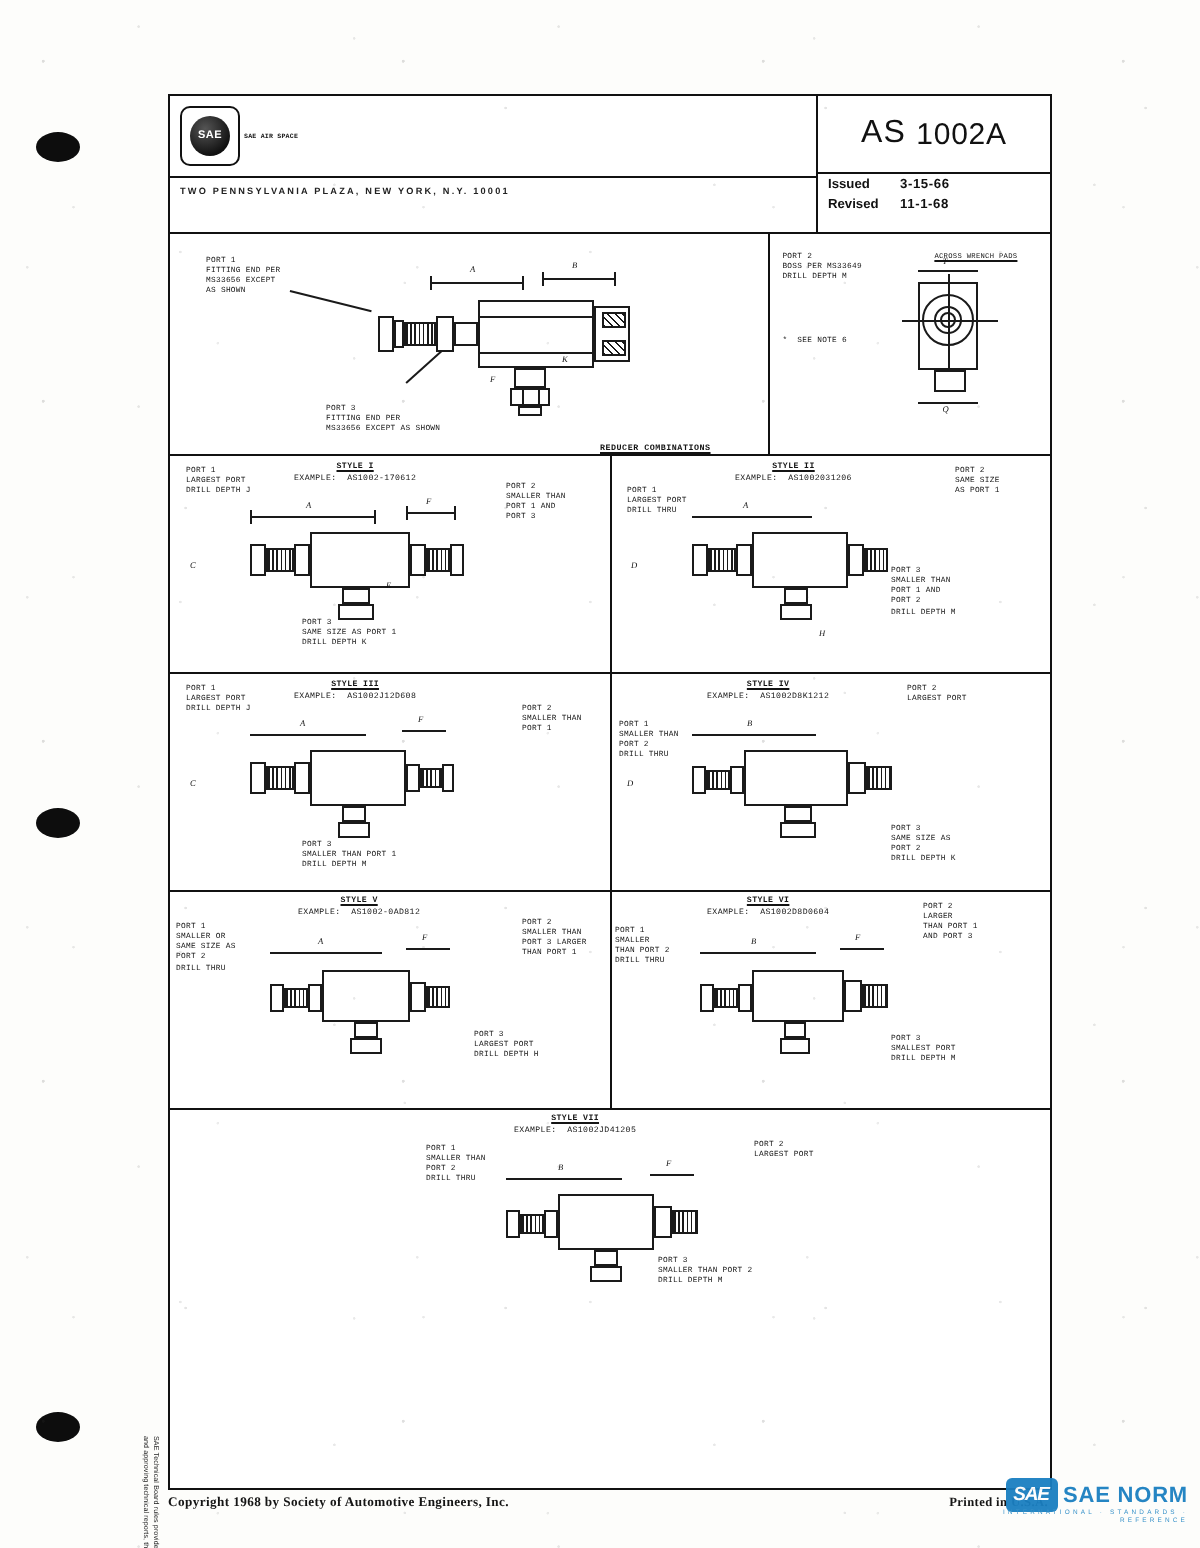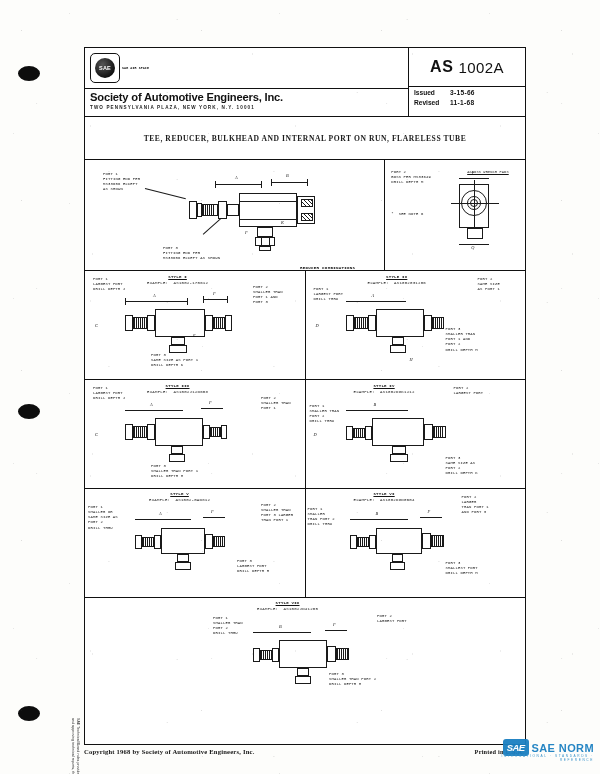--- a/index.html
+++ b/index.html
@@ -72,21 +72,21 @@
   }
   .hdr-bot{padding:2px 0 0 5px;}
   .soc{font-size:11.2px;font-weight:bold;color:#111;letter-spacing:-.2px;line-height:1.1;}
   .addr{font-size:4.6px;color:#222;letter-spacing:1.1px;margin-top:1.5px;font-weight:bold;}
 
   .hdr-right{flex:0 0 116px;display:flex;flex-direction:column;}
   .docno{
     height:38px;display:flex;align-items:center;justify-content:center;gap:5px;
     border-bottom:1.3px solid #111;
   }
-  .docno .pfx{font-size:16px;font-weight:bold;letter-spacing:.6px;color:#111;}
+  .docno .pfx{font-size:16px;font-weight:normal;letter-spacing:.6px;color:#111;}
   .docno .num{font-size:15px;letter-spacing:.4px;color:#111;}
   .dates{flex:1 1 auto;padding:1px 4px 0 5px;}
   .dline{display:flex;font-size:6.6px;font-weight:bold;color:#111;line-height:1.55;}
   .dline .lbl{width:36px;}
   .dline .val{letter-spacing:.3px;}
 
   
   .titlestrip{
     height:42px;display:flex;align-items:center;justify-content:center;
     border-bottom:1.6px solid #111;
@@ -182,21 +182,20 @@
     <div class="hdr-left">
       <div class="hdr-top">
         <div class="logo">
             <div class="disc"></div>
           </div>
         <div class="logo-words mono">SAE
 AIR
 SPACE</div>
       </div>
       <div class="hdr-bot">
-        <div class="soc">Society of Automotive Engineers, Inc.</div>
         <div class="addr">TWO PENNSYLVANIA PLAZA, NEW YORK, N.Y. 10001</div>
       </div>
     </div>
     <div class="hdr-right">
       <div class="docno">
         <span class="pfx">AS</span>
         <span class="num">1002A</span>
       </div>
       <div class="dates">
         <div class="dline">
@@ -204,23 +203,20 @@
           <span class="val">3-15-66</span>
         </div>
         <div class="dline">
           <span class="lbl">Revised</span>
           <span class="val">11-1-68</span>
         </div>
       </div>
     </div>
   </div>
 
-  <div class="titlestrip">
-    <span>TEE, REDUCER, BULKHEAD AND INTERNAL PORT ON RUN, FLARELESS TUBE</span>
-  </div>
 
   <div class="dwg-area">
 
     <div class="row row-top">
       <div class="cell" style="flex:0 0 68%;">
         <div class="lbl-txt mono" style="left:18px;top:12px;">PORT 1
 FITTING END PER
 MS33656 EXCEPT
 AS SHOWN</div>
         <div class="lbl-txt mono" style="left:78px;top:86px;">PORT 3

